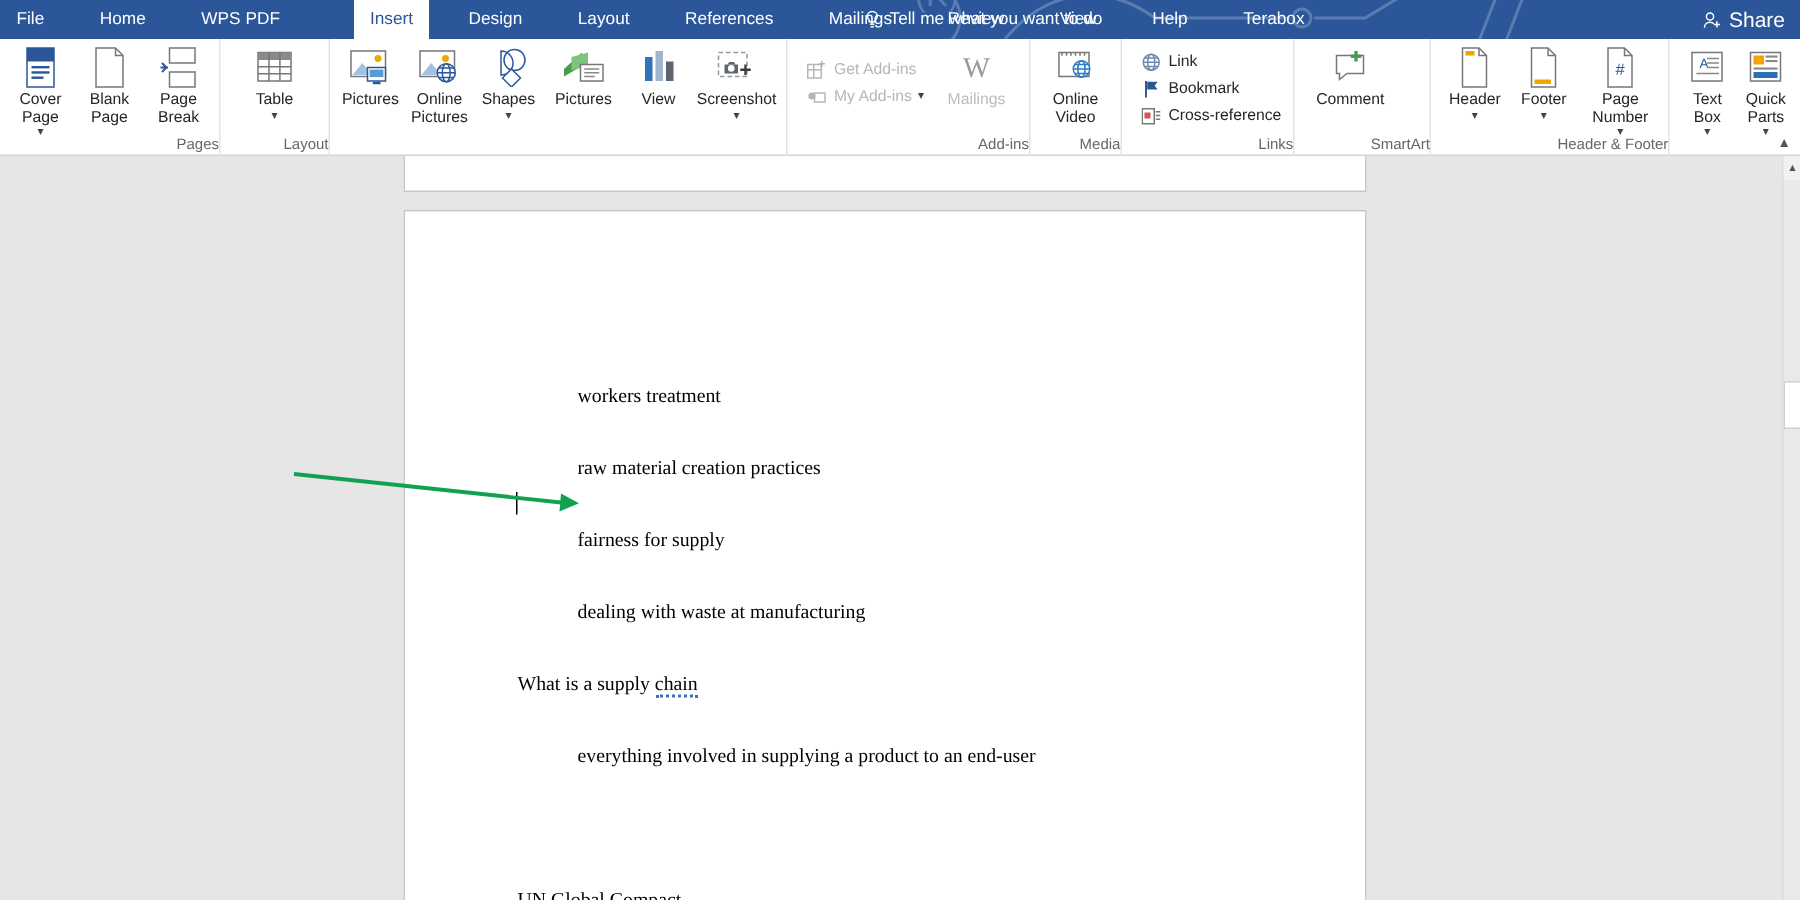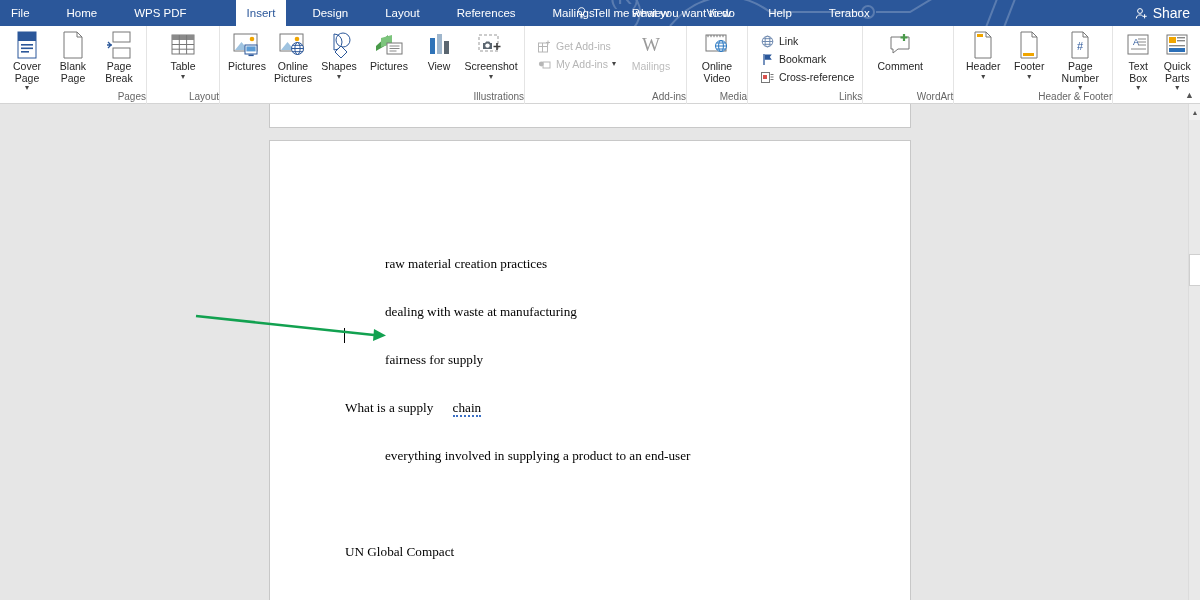--- a/index.html
+++ b/index.html
@@ -88,21 +88,21 @@
   .page.prev { top: -32px; height: 56px; }
   .page.cur  { top: 36px; height: 470px; }
   .doc-text {
     position: absolute; left: 345px; top: 120px; width: 500px;
     font-family: "Liberation Serif", serif; font-size: 13.2px; line-height: 16px;
     color: #000; white-space: pre-wrap;
   }
   .doc-text .ind { display: block; text-indent: 40px; }
   .doc-text .flat { display: block; }
   .grammar {
-    border-bottom: 2px dotted #3b6fc4; padding-bottom: 0px; margin-left: 16px;
+    border-bottom: 2px dotted #3b6fc4; padding-bottom: 0px;
   }
   .caret-bar {
     position: absolute; left: 344px; top: 224px; width: 1px; height: 15px;
     background: #000;
   }
 
   
   .annot { position: absolute; left: 0; top: 104px; width: 1188px; height: 496px; pointer-events: none; }
 
   
@@ -303,21 +303,20 @@
                   <path d="M7 11h9v6H7z" fill="#5b6670"></path>
                   <circle cx="11.5" cy="13.6" r="2.2" fill="#fff"></circle>
                   <path d="M9 11l1.2-1.6h3L14.4 11" fill="#5b6670"></path>
                   <path d="M21 11v7M17.5 14.5h7" stroke="#3c3c3c" stroke-width="1.6"></path>
                 </svg>
             </span>
             <span class="lbl">Screenshot</span>
             <span class="caret">▾</span>
           </div>
         </div>
-        <div class="group-title">Illustrations</div>
       </div>
 
       <div class="group" style="padding-left:8px;">
         <div class="group-body">
           <div class="smallcol" style="padding-top:9px;">
             <div class="smallbtn dim">
               <span class="ico">
                 <svg width="13" height="13" viewBox="0 0 13 13">
                     <rect x="0.5" y="3" width="9" height="9" fill="none" stroke="#b6b6b6"></rect>
                     <path d="M0.5 6.5h9M4.5 3v9" stroke="#b6b6b6"></path>
@@ -410,21 +409,21 @@
           <div class="bigbtn" style="width:58px;">
             <span class="ico">
               <svg width="28" height="26" viewBox="0 0 28 26">
                   <path d="M5 5h18v12H12l-5 4v-4H5z" fill="#fff" stroke="#777"></path>
                   <path d="M18 2v7M14.5 5.5h7" stroke="#4a9b4a" stroke-width="2.2"></path>
                 </svg>
             </span>
             <span class="lbl">Comment</span>
           </div>
         </div>
-        <div class="group-title">WordArt</div>
+        <div class="group-title">SmartArt</div>
       </div>
 
       <div class="group" style="padding-left:6px;">
         <div class="group-body">
           <div class="bigbtn">
             <span class="ico">
               <svg width="22" height="28" viewBox="0 0 22 28">
                   <path d="M3 1h11l5 5v21H3z" fill="#fff" stroke="#777"></path>
                   <path d="M14 1v5h5" fill="none" stroke="#777"></path>
                   <rect x="5" y="3" width="6" height="3" fill="#f0a500"></rect>
@@ -507,23 +506,24 @@
     <div class="collapse">▲</div>
   </div>
 
   <div class="canvas">
     <div class="page prev"></div>
     <div class="page cur"></div>
 
     <div class="caret-bar"></div>
 
     <div class="doc-text">
+      <span class="ind flat">workers treatment</span>
       <span class="ind flat">raw material creation practices</span>
+      <span class="ind flat">fairness for supply</span>
       <span class="ind flat">dealing with waste at manufacturing</span>
-      <span class="ind flat">fairness for supply</span>
       <span class="flat">What is a supply <span class="grammar">chain</span></span>
       <span class="ind flat">everything involved in supplying a product to an end-user</span>
       <span class="flat">&nbsp;</span>
       <span class="flat">UN Global Compact</span>
       
       
       
       
       
       

